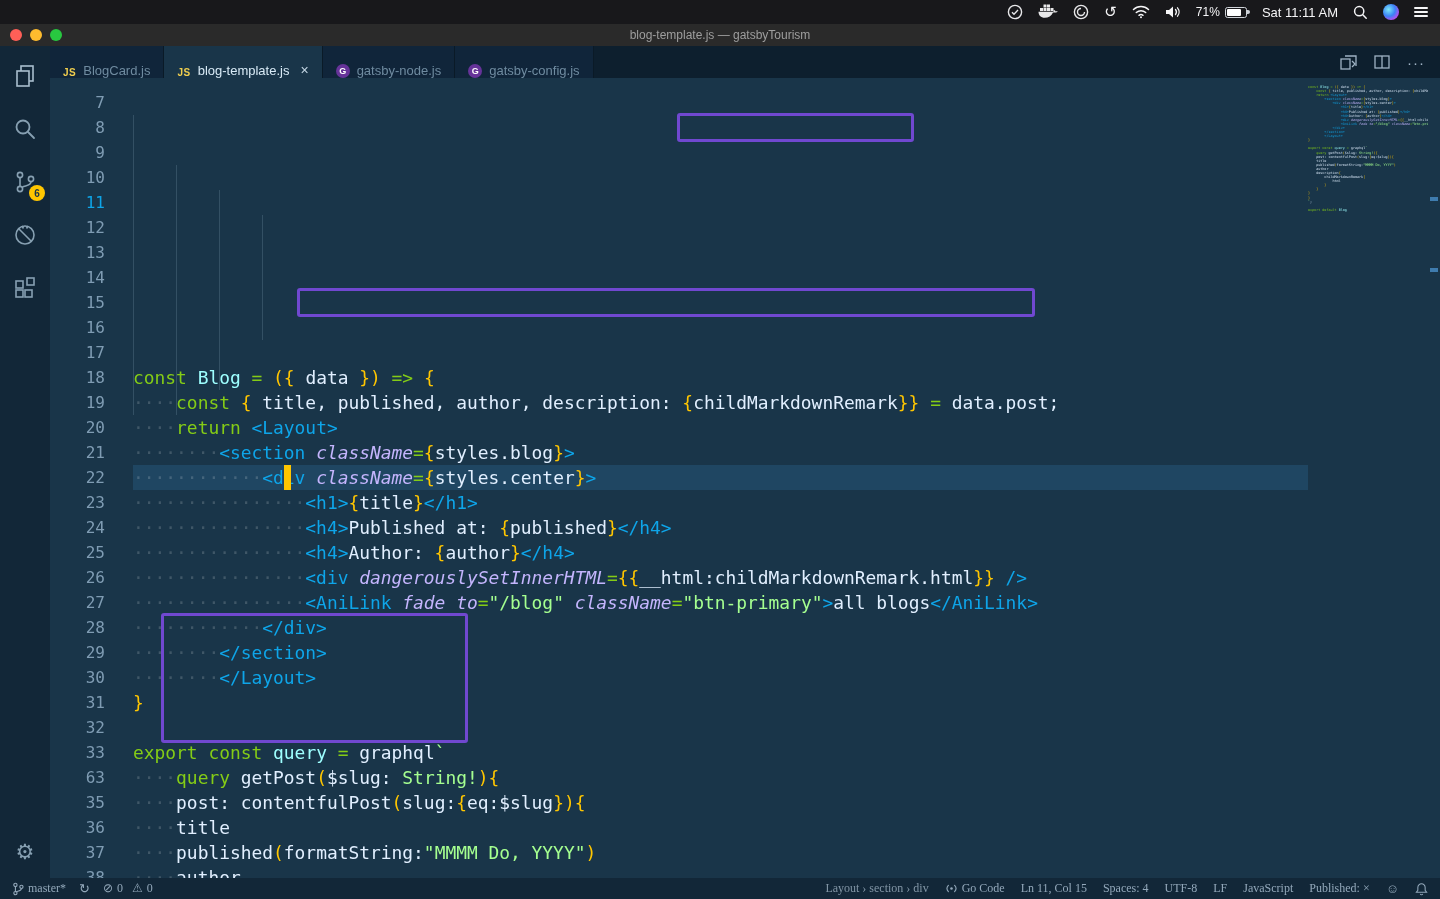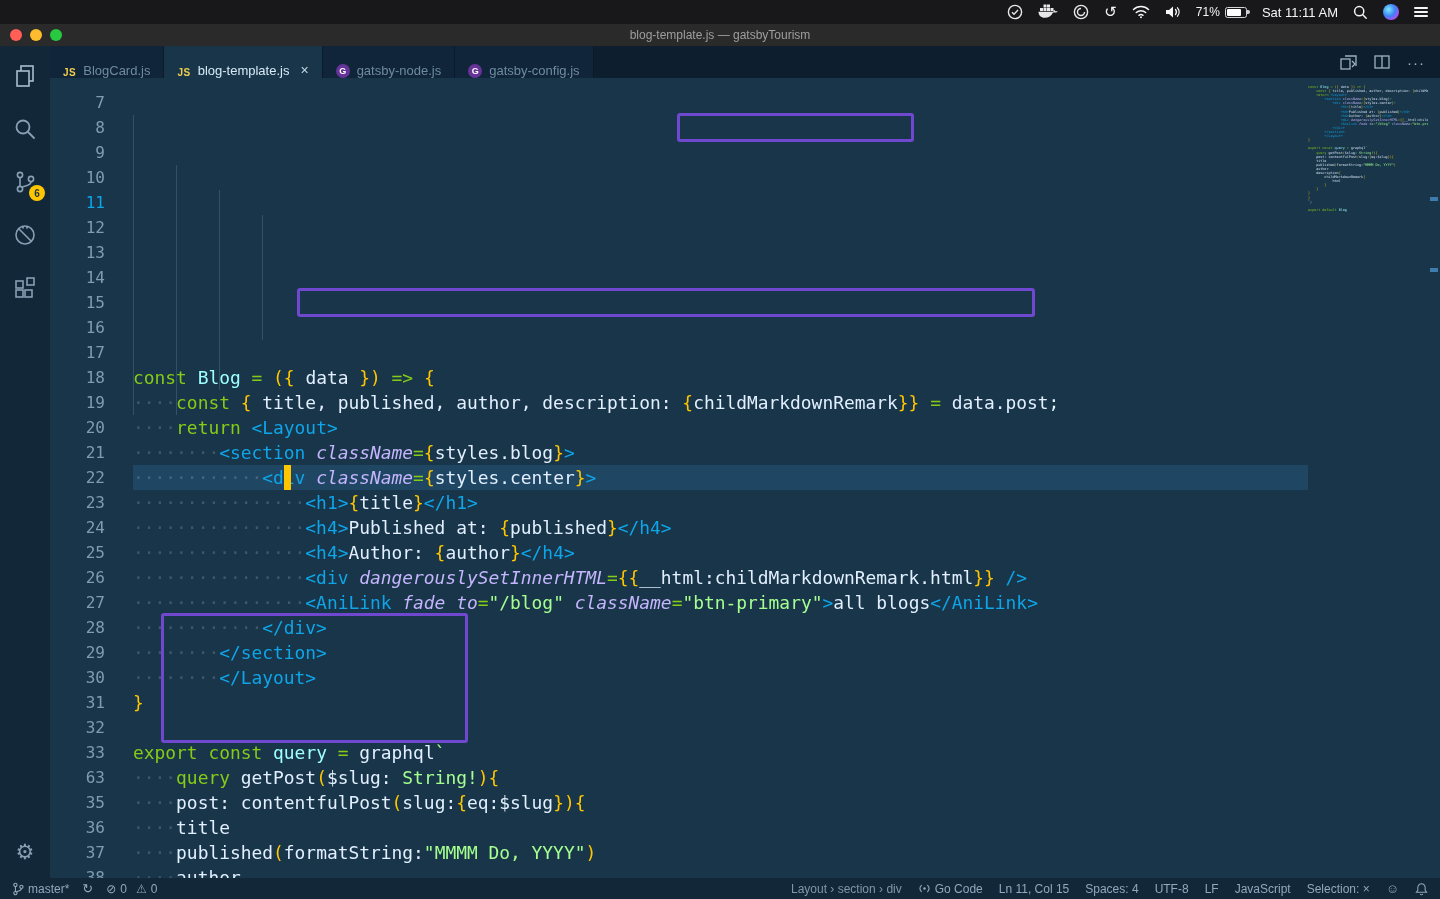--- a/index.html
+++ b/index.html
@@ -81,21 +81,21 @@
   .minimap { flex:none; width:120px; padding-top:7px; overflow:hidden; cursor:pointer; }
   .minimap .code-mini { white-space:pre; font:3.4px/4.1px "DejaVu Sans Mono", monospace; opacity:.9; }
   .minimap .cl { height:4.1px; }
   .minimap .tk-ws { color:transparent; }
   .scrollstrip { flex:none; width:12px; position:relative; cursor:pointer; }
   .smark { position:absolute; left:2px; width:8px; height:4px; background:#3f7cae; }
 
   
   .statusbar { position:absolute; left:0; right:0; bottom:0; height:21px; background:#122738;
                color:#93a8ba; font-size:12px; display:flex; align-items:center; padding:0 12px; gap:13px; z-index:10; }
-  .sb-item { display:inline-flex; align-items:center; gap:4px; cursor:pointer; white-space:nowrap; }
+  .sb-item { display:inline-flex; align-items:center; gap:4px; cursor:pointer; white-space:nowrap;font-family:Liberation Serif, serif; }
   .sb-right { margin-left:auto; display:flex; align-items:center; gap:16px; }
   .sb-dim { color:#8296a6; }
 </style>
 </head>
 <body>
 
 <div class="menubar">
   <div class="mb-right">
     <span class="mb-ic">
       <svg width="16" height="16" viewBox="0 0 16 16">
@@ -328,21 +328,21 @@
           <circle cx="7" cy="6" r="1.4" fill="#93a8ba" stroke="none"></circle>
           <path d="M3.6 2.6a5 5 0 0 0 0 6.8M10.4 2.6a5 5 0 0 1 0 6.8"></path>
         </svg>
       <span>Go Code</span>
     </span>
     <span class="sb-item">Ln 11, Col 15</span>
     <span class="sb-item">Spaces: 4</span>
     <span class="sb-item">UTF-8</span>
     <span class="sb-item">LF</span>
     <span class="sb-item">JavaScript</span>
-    <span class="sb-item">Selection: ×</span>
+    <span class="sb-item">Published: ×</span>
     <span class="sb-item" style="font-size:13px;">☺</span>
     <span class="sb-item">
       <svg width="13" height="14" viewBox="0 0 16 17" fill="none" stroke="#93a8ba" stroke-width="1.3">
           <path d="M8 2a4.5 4.5 0 0 0-4.5 4.5V10l-1.8 2.4h12.6L12.5 10V6.5A4.5 4.5 0 0 0 8 2z"></path>
           <path d="M6.5 14.5a1.6 1.6 0 0 0 3 0"></path>
         </svg>
     </span>
   </div>
 </div>
 

